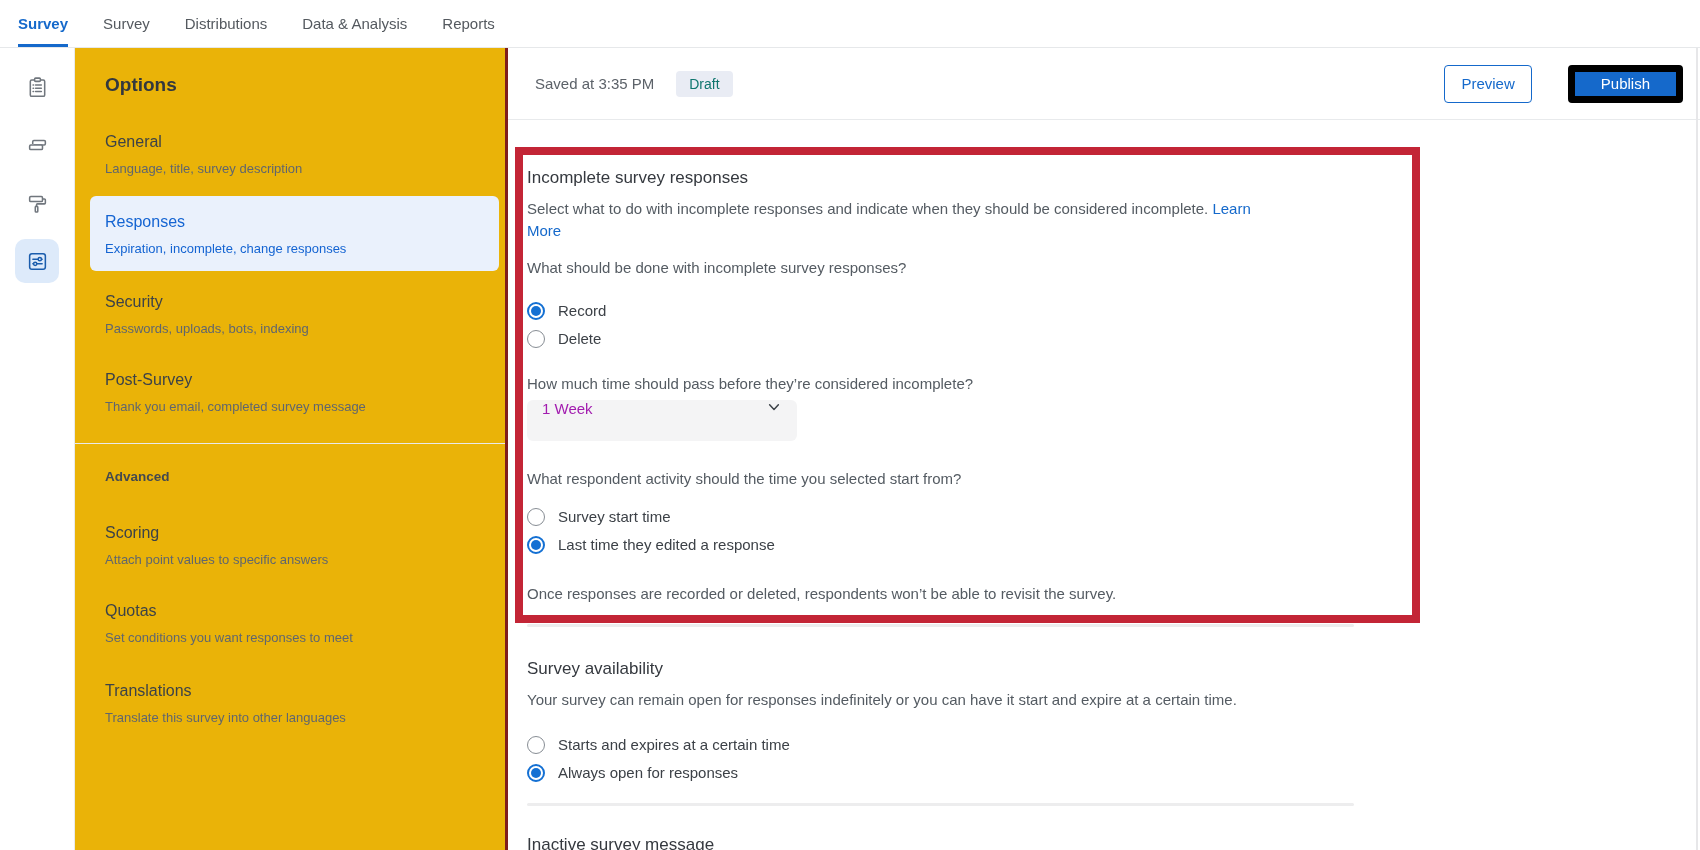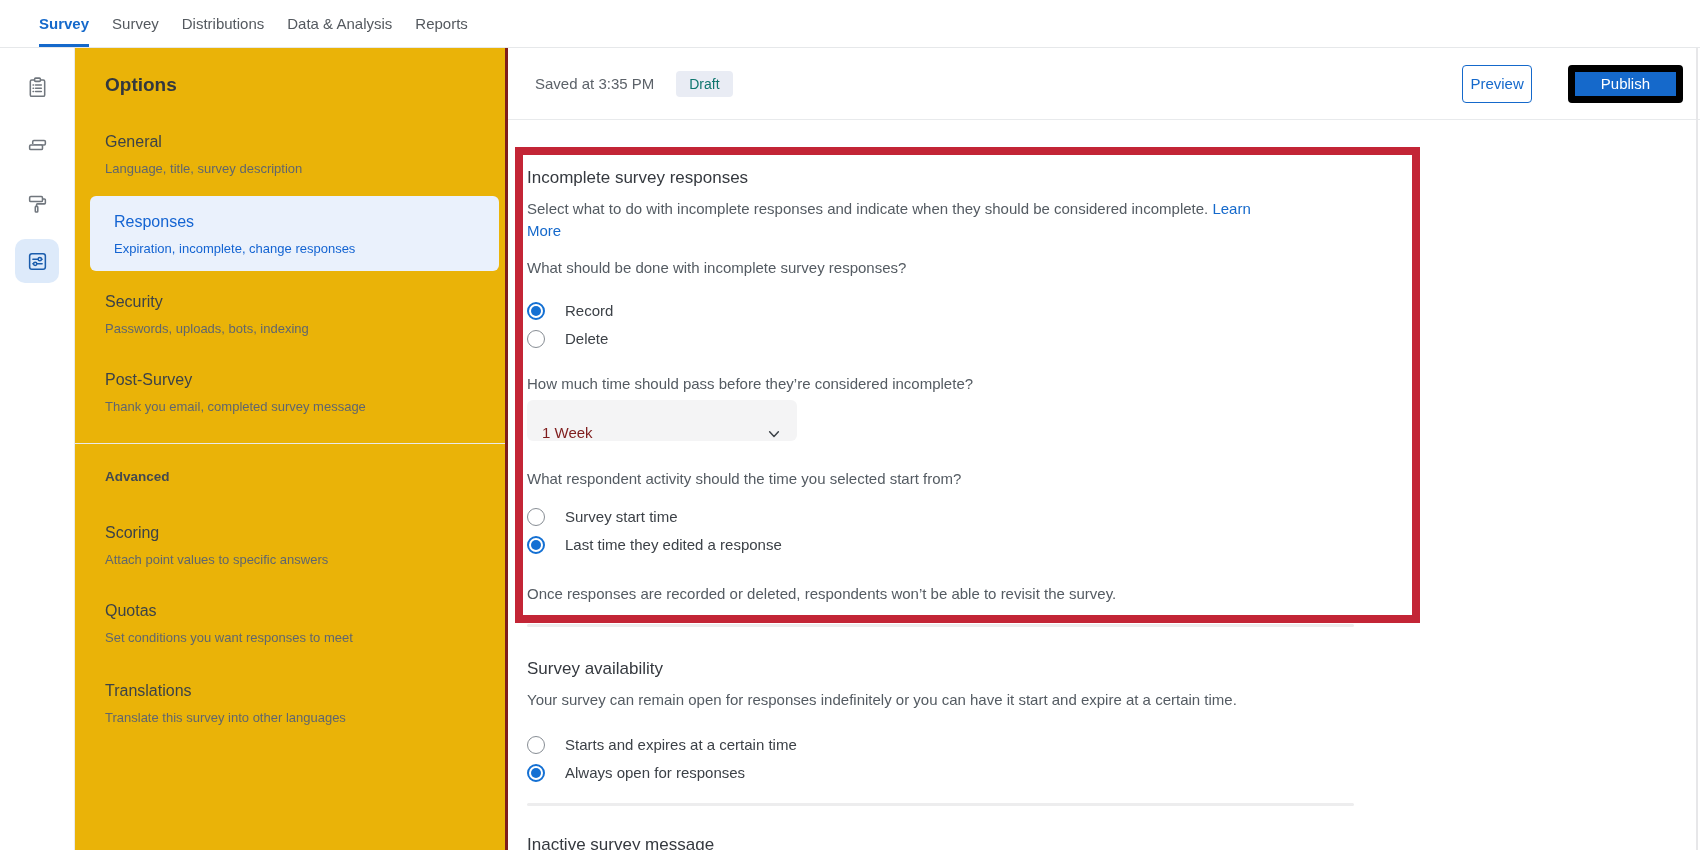--- a/index.html
+++ b/index.html
@@ -4,70 +4,70 @@
 <style>
   * { box-sizing: border-box; margin: 0; padding: 0; }
   html,body { width:1700px; height:850px; }
   body {
     font-family: "Liberation Sans", "DejaVu Sans", sans-serif;
     background:#fff; color:#3c4248; overflow:hidden;
   }
   .app { width:1700px; height:850px; display:flex; flex-direction:column; background:#fff; }
 
   
-  .topnav { height:48px; flex:none; border-bottom:1px solid #e6e8ea; display:flex; align-items:stretch; padding-left:39px; gap:23px; background:#fff; }
+  .topnav { height:48px; flex:none; border-bottom:1px solid #e6e8ea; display:flex; align-items:stretch; padding-left:18px; gap:35px; background:#fff; }
   .tab { display:flex; align-items:center; font-size:15px; font-weight:500; color:#54595f; border-bottom:3px solid transparent; padding-top:3px; cursor:pointer; white-space:nowrap; }
   .tab.active { color:#1569cb; font-weight:700; border-bottom-color:#1569cb; }
 
   .body-row { flex:1; display:flex; min-height:0; }
 
   
   .rail { width:75px; flex:none; border-right:1px solid #e8eaec; padding-top:17px; display:flex; flex-direction:column; align-items:center; gap:14px; background:#fff; }
   .rail-btn { width:44px; height:44px; border-radius:10px; display:flex; align-items:center; justify-content:center; cursor:pointer; }
   .rail-btn.active { background:#ddeafa; }
 
   
   .panel { width:433px; flex:none; border-right:3px solid #7f1d1d; padding-top:26px; background:#eab308; overflow:hidden; }
   .panel-title { font-size:19px; font-weight:600; color:#33383e; margin:0 0 36px 30px; }
   .panel-item { padding:0 20px 0 30px; cursor:pointer; }
   .pi-title { font-size:16px; color:#3c4248; line-height:20px; margin-bottom:9px; }
   .pi-sub { font-size:13px; color:#60666e; line-height:16px; }
-  .panel-item.selected { background:#eaf1fc; border-radius:6px; margin:0 6px 21px 15px; padding:16px 10px 14px 24px; }
+  .panel-item.selected { background:#eaf1fc; border-radius:6px; margin:0 6px 21px 15px; padding:16px 10px 14px 15px; }
   .panel-item.selected .pi-title, .panel-item.selected .pi-sub { color:#1464d2; }
   .mb19 { margin-bottom:19px; } .mb33 { margin-bottom:33px; } .mb35 { margin-bottom:35px; }
   .panel-divider { height:1px; background:#e9eaec; margin-top:28px; }
   .advanced-label { font-size:13.5px; font-weight:700; color:#44494f; margin:24px 0 38px 30px; line-height:17px; }
 
   
   .main { flex:1; display:flex; flex-direction:column; min-width:0; position:relative; background:#fff; }
   .main-header { height:72px; flex:none; border-bottom:1px solid #e8eaec; display:flex; align-items:center; padding:0 17px 0 27px; }
   .saved { font-size:15px; color:#5c6269; }
   .badge { margin-left:22px; background:#e9ecf4; border-radius:4px; padding:5px 13px; font-size:14px; color:#0f766e; }
   .spacer { flex:1; }
   .btn { height:38px; border-radius:4px; font-size:15px; font-family:inherit; cursor:pointer; }
-  .btn-preview { background:#fff; border:1px solid #1569cb; color:#1569cb; padding:0 7px; margin-right:36px; }
+  .btn-preview { background:#fff; border:1px solid #1569cb; color:#1569cb; padding:0 16px; margin-right:36px; }
   .btn-publish { background:#1569cb; border:7px solid #000000; color:#fff; padding:0 26px; }
 
   .content { flex:1; position:relative; padding:48px 40px 0 19px; min-height:0; overflow:hidden; }
   .annotation-box { position:absolute; left:7px; top:27px; width:905px; height:476px; border:8px solid #c32536; pointer-events:none; z-index:5; }
   .scroll-track { position:absolute; right:2px; top:0; bottom:0; width:2px; background:#e7e7e9; cursor:pointer; }
 
   .section-title { font-size:17px; font-weight:400; color:#35393f; line-height:20px; }
   .desc { font-size:15px; color:#545b62; line-height:22px; margin-top:10px; max-width:850px; }
   a.learn-more { color:#1569cb; text-decoration:none; cursor:pointer; }
   .question { font-size:15px; color:#545b62; line-height:18px; }
   .q1 { margin-top:17px; } .q2 { margin-top:27px; } .q3 { margin-top:29px; }
   .radio-group { display:flex; flex-direction:column; gap:10px; }
   .rg1 { margin-top:25px; } .rg2 { margin-top:20px; } .rg3 { margin-top:25px; }
-  .radio-row { display:flex; align-items:center; height:18px; gap:20px; cursor:pointer; }
+  .radio-row { display:flex; align-items:center; height:18px; gap:13px; cursor:pointer; }
   .radio { width:18px; height:18px; flex:none; border-radius:50%; border:1px solid #878d94; background:#fff; position:relative; }
   .radio.checked { border:2px solid #1470d3; }
   .radio.checked::after { content:''; position:absolute; left:2px; top:2px; right:2px; bottom:2px; border-radius:50%; background:#1470d3; }
   .radio-label { font-size:15px; color:#3c4147; line-height:18px; }
-  .dropdown { margin-top:7px; width:270px; height:41px; background:#f4f4f5; border-radius:6px; display:flex; align-items:flex-end; justify-content:space-between; padding:0 16px 0 15px; font-size:15px; color:#7f1d1d; cursor:pointer; }
+  .dropdown { margin-top:7px; width:270px; height:41px; background:#f4f4f5; border-radius:6px; display:flex; align-items:flex-start; justify-content:space-between; padding:0 16px 0 15px; font-size:15px; color:#a21caf; cursor:pointer; }
   .note { font-size:15px; color:#545b62; line-height:18px; margin-top:31px; }
   .divider { width:827px; height:3px; border-radius:2px; background:#ededee; }
   .div1 { margin-top:21px; } .div2 { margin-top:21px; }
   .h-avail { margin-top:32px; } .h-inactive { margin-top:29px; }
 </style>
 </head>
 <body>
 
 <div class="app">
 

